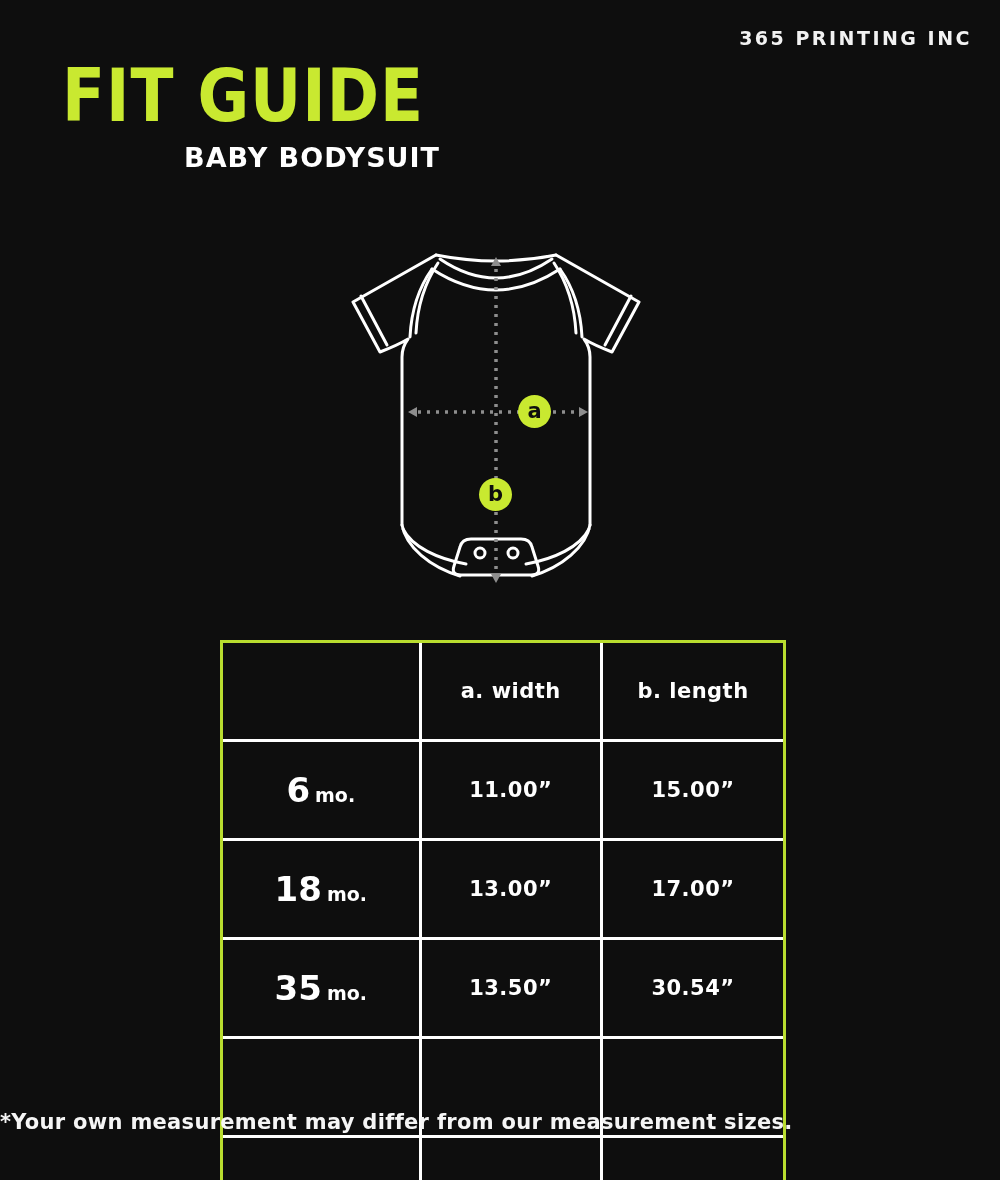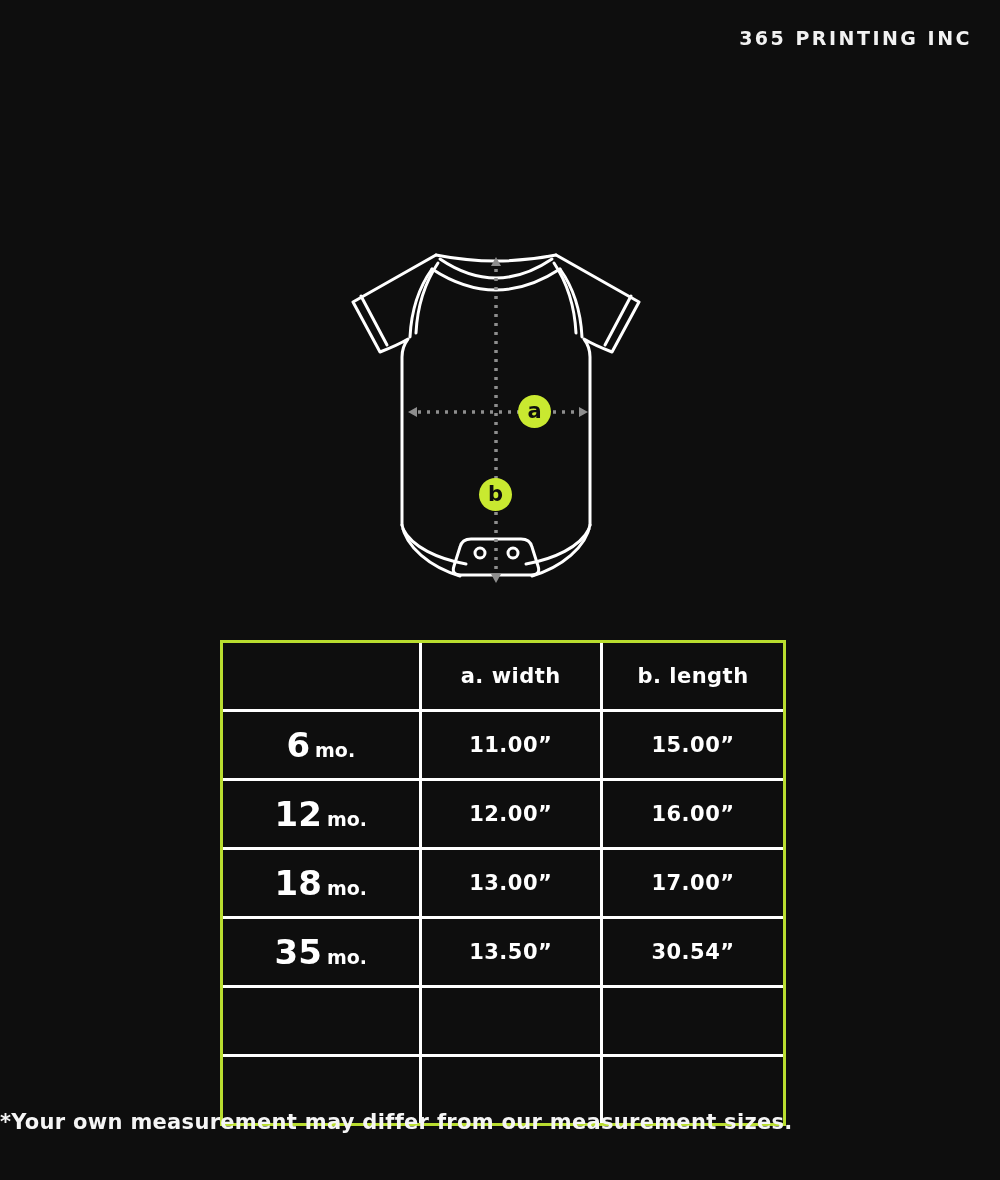--- a/index.html
+++ b/index.html
@@ -44,21 +44,21 @@
   .badge-b { left:129px; top:233px; }
 
   
   .size-table-wrap {
     position:absolute; left:220px; top:640px; width:560px;
     border:3px solid #b9dd2f; background:#0e0e0e;
   }
   table.size-table { border-collapse:collapse; table-layout:fixed; width:100%; }
   .size-table col.c1 { width:197px; }
   .size-table td, .size-table th {
-    border:3px solid #ffffff; height:66px; padding:0;
+    border:3px solid #ffffff; height:66px; padding:15px;
     text-align:center; vertical-align:middle; color:#ffffff;
   }
   .size-table tr:first-child > * { border-top:none; }
   .size-table tr:last-child  > * { border-bottom:none; }
   .size-table tr > *:first-child { border-left:none; }
   .size-table tr > *:last-child  { border-right:none; }
   .size-table th { font-size:21px; font-weight:bold; letter-spacing:0.5px; }
   .size-num  { font-size:34px; font-weight:bold; }
   .size-unit { font-size:19px; font-weight:bold; margin-left:5px; }
   .value-cell { font-size:21px; font-weight:bold; letter-spacing:0.5px;border-radius:12px; }
@@ -70,20 +70,24 @@
     letter-spacing:0.3px; color:#f5f5f5;
   }
 </style>
 </head>
 <body>
 
 <div class="page">
 
   <div class="brand">365 PRINTING INC</div>
 
+  <div class="title-block">
+    <h1 class="title">FIT GUIDE</h1>
+    <h2 class="subtitle">BABY BODYSUIT</h2>
+  </div>
 
   <div class="diagram">
     <svg width="300" height="340" viewBox="0 0 300 340">
 
       <g stroke="#ffffff" stroke-width="3" fill="none" stroke-linecap="round" stroke-linejoin="round">
         <g id="half-body">
           <path d="M 86,10 L 3,57 L 30,107 Q 48,100 58,94 Q 52,102 52,112 L 52,280"></path>
           <path d="M 11,51 L 37,100"></path>
           <path d="M 82,24 Q 62,52 60,92"></path>
           <path d="M 88,18 Q 68,48 66,88"></path>
@@ -126,25 +130,20 @@
         <th></th>
         <th>a. width</th>
         <th>b. length</th>
       </tr>
       <tr>
         <td><span class="size-num">6</span><span class="size-unit">mo.</span></td>
         <td class="value-cell">11.00”</td>
         <td class="value-cell">15.00”</td>
       </tr>
       <tr>
-        <td><span class="size-num">12</span><span class="size-unit">mo.</span></td>
-        <td class="value-cell">12.00”</td>
-        <td class="value-cell">16.00”</td>
-      </tr>
-      <tr>
         <td><span class="size-num">18</span><span class="size-unit">mo.</span></td>
         <td class="value-cell">13.00”</td>
         <td class="value-cell">17.00”</td>
       </tr>
       <tr>
         <td><span class="size-num">35</span><span class="size-unit">mo.</span></td>
         <td class="value-cell">13.50”</td>
         <td class="value-cell">30.54”</td>
       </tr>
       <tr>

